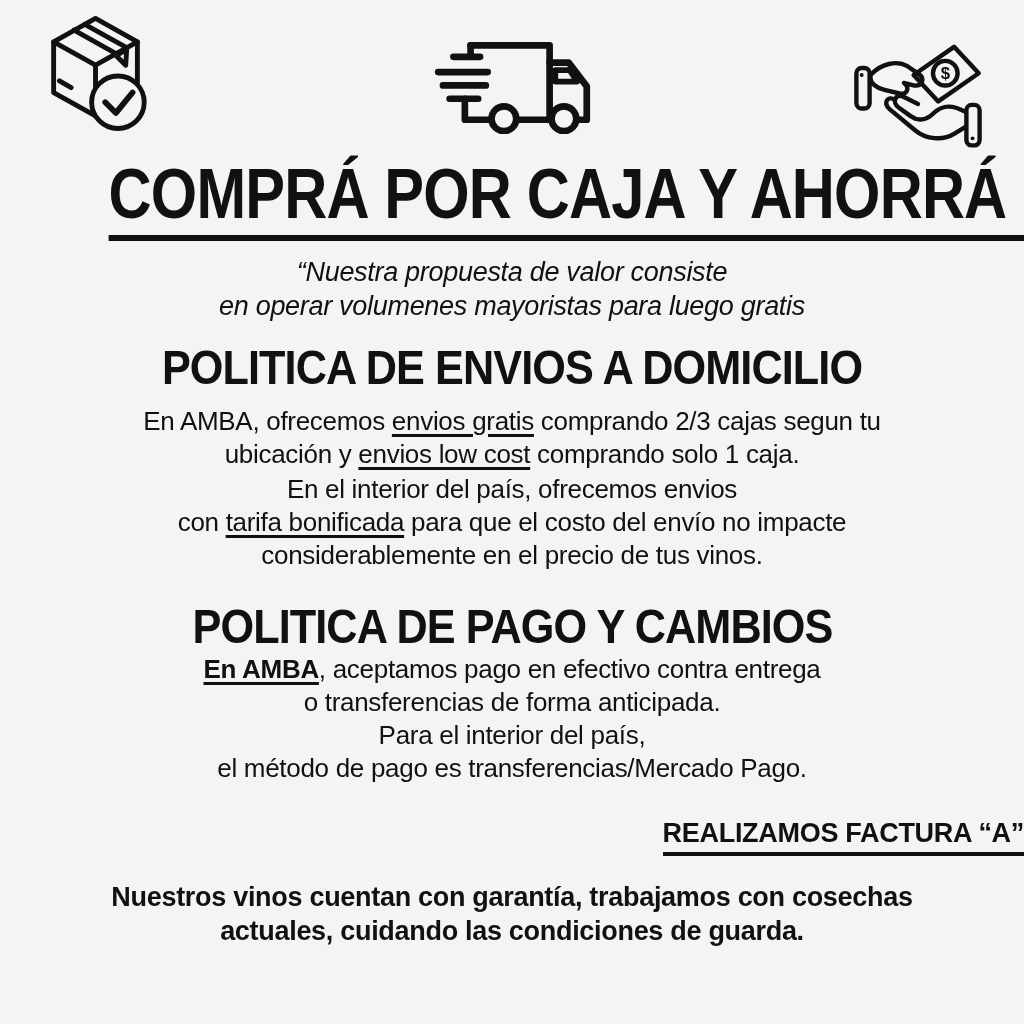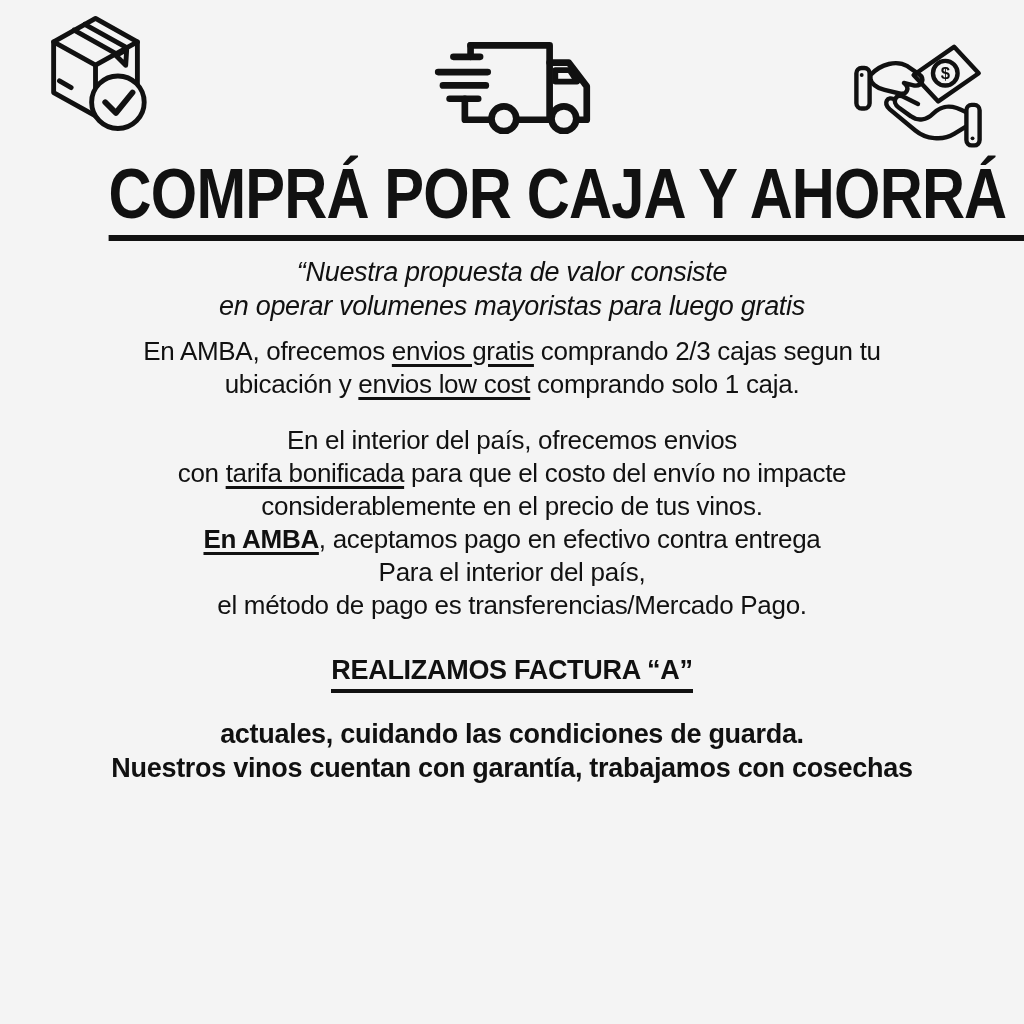--- a/index.html
+++ b/index.html
@@ -35,28 +35,28 @@
     display: inline-block; transform: scaleX(0.90); transform-origin: center;
   }
   .heading-shipping { margin-top: 20px; }
   .heading-payment  { margin-top: 30px; }
 
   
   .quote { margin-top: 14px; font-style: italic; font-size: 27px;
     line-height: 34px; letter-spacing: -0.3px; }
   .para { font-size: 26px; line-height: 33px; letter-spacing: -0.3px; }
   .para-shipping-1 { margin-top: 12px; text-align: center; }
-  .para-shipping-2 { margin-top: 23px; }
+  .para-shipping-2 { margin-top: 2px; }
   .para-payment    { }
   .line { white-space: nowrap; }
 
   .u { text-decoration: underline; text-decoration-thickness: 2.5px; text-underline-offset: 4px; }
   .b { font-weight: 700; }
 
-  .invoice-note { margin-top: 33px; }
+  .invoice-note { margin-top: 33px; text-align: right; }
   .invoice-note span {
     display: inline-block; font-size: 27px; font-weight: 700; letter-spacing: -0.3px;
     border-bottom: 4px solid #111; padding-bottom: 3px;
   }
   .warranty { margin-top: 24px; font-size: 27px; font-weight: 700;
     line-height: 34px; letter-spacing: -0.3px; }
 
   .ink-stroke { stroke: #111111; fill: none; }
   .ink-fill { fill: #111111; }
   .bg-fill { fill: #f4f4f4; }
@@ -121,41 +121,48 @@
 
   <h1 class="main-title">
     <span class="squeeze">COMPRÁ POR CAJA Y AHORRÁ DINERO</span>
   </h1>
 
   <div class="quote">
     <div class="line">“Nuestra propuesta de valor consiste</div>
     <div class="line">en operar volumenes mayoristas para luego gratis</div>
   </div>
 
+  <h2 class="section-heading heading-shipping">
+    <span class="squeeze">POLITICA DE ENVIOS A DOMICILIO</span>
+  </h2>
 
   <div class="para para-shipping-1">
     <div class="line"><span>En AMBA, ofrecemos </span><span class="u">envios gratis</span><span> comprando 2/3 cajas segun tu</span></div>
     <div class="line"><span>ubicación y </span><span class="u">envios low cost</span><span> comprando solo 1 caja.</span></div>
   </div>
 
   <div class="para para-shipping-2">
     <div class="line"><span>En el interior del país, ofrecemos envios</span></div>
     <div class="line"><span>con </span><span class="u">tarifa bonificada</span><span> para que el costo del envío no impacte</span></div>
     <div class="line"><span>considerablemente en el precio de tus vinos.</span></div>
   </div>
 
+  <h2 class="section-heading heading-payment">
+    <span class="squeeze">POLITICA DE PAGO Y CAMBIOS</span>
+  </h2>
 
   <div class="para para-payment">
     <div class="line"><span class="u b">En AMBA</span><span>, aceptamos pago en efectivo contra entrega</span></div>
+    <div class="line"><span>o transferencias de forma anticipada.</span></div>
     <div class="line"><span>Para el interior del país,</span></div>
     <div class="line"><span>el método de pago es transferencias/Mercado Pago.</span></div>
   </div>
 
   <div class="invoice-note">
     <span>REALIZAMOS FACTURA “A”</span>
   </div>
 
   <div class="warranty">
+    <div class="line">Nuestros vinos cuentan con garantía, trabajamos con cosechas</div>
     <div class="line">actuales, cuidando las condiciones de guarda.</div>
-    <div class="line">Nuestros vinos cuentan con garantía, trabajamos con cosechas</div>
   </div>
 
 </div>
 
 </body></html>

